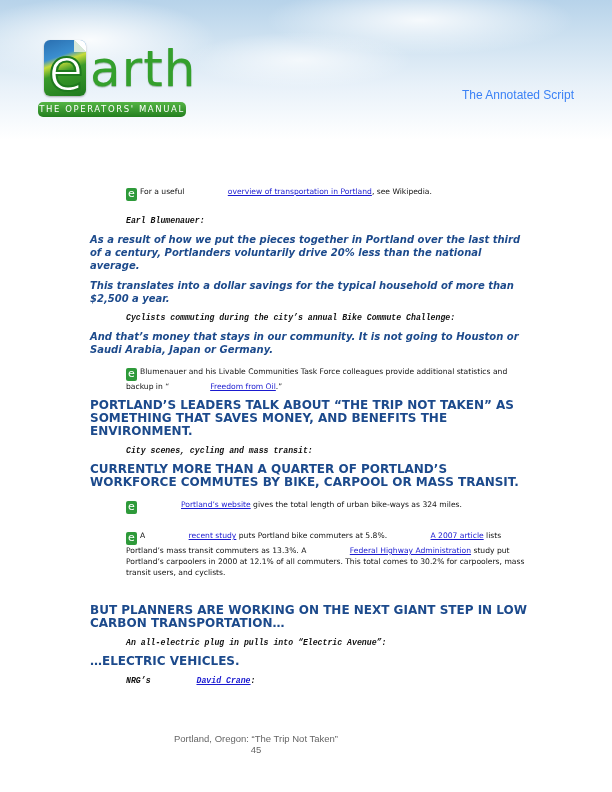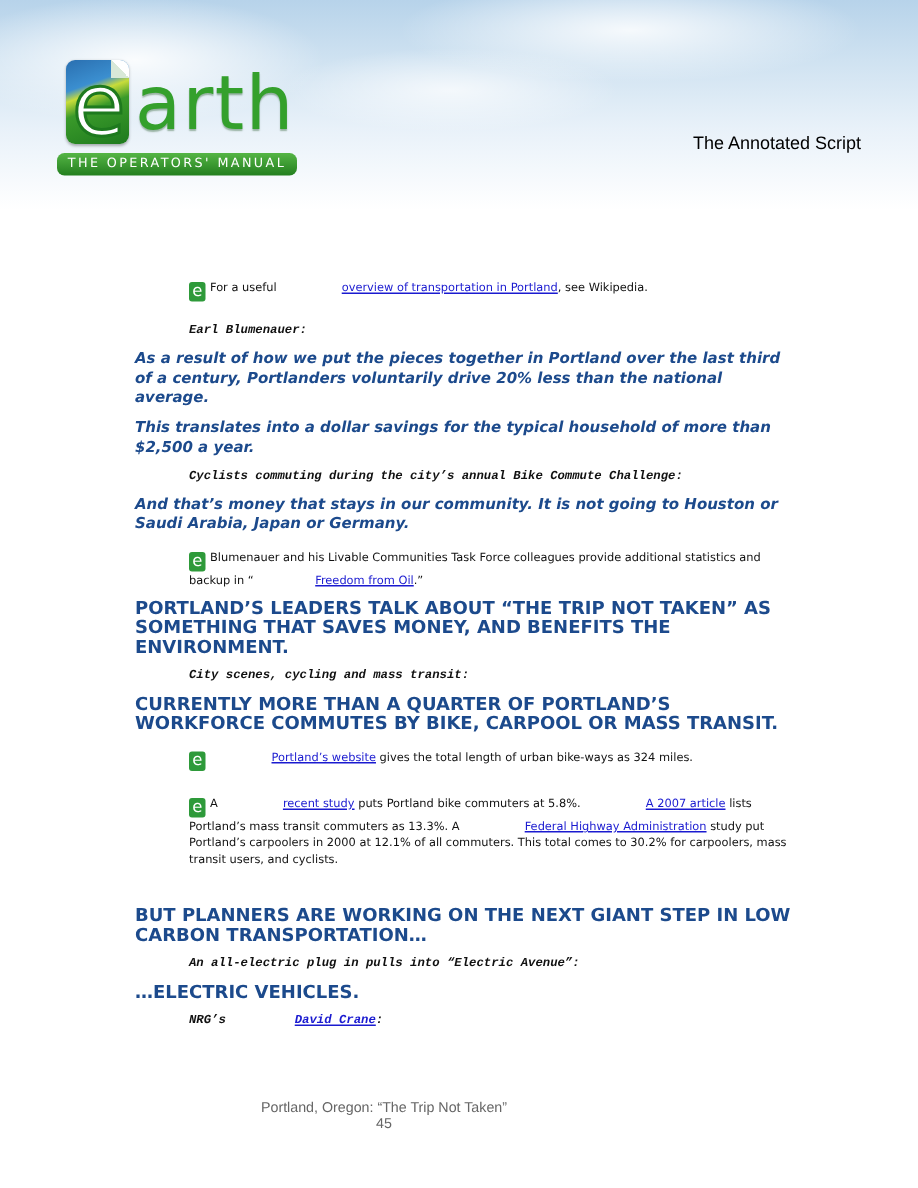--- a/index.html
+++ b/index.html
@@ -33,33 +33,33 @@
     position: absolute; left: 4px; top: 2px; font-size: 58px; line-height: 56px;
     color: #ffffff; font-family: "DejaVu Sans", sans-serif;
     -webkit-text-stroke: 2px #1e7a1e;
   }
   .logo-rest {
     position: absolute; left: 52px; top: 6px; font-size: 50px; line-height: 54px;
     color: #34a02c; font-family: "DejaVu Sans", sans-serif; letter-spacing: 1px;
     text-shadow: 0 1px 1px rgba(0,60,0,0.35);
   }
   .logo-banner {
-    position: absolute; left: 0px; top: 66px; width: 160px; height: 15px;
+    position: absolute; left: 0px; top: 66px; width: 148px; height: 15px;
     border-radius: 5px;
     background: linear-gradient(to bottom, #55b545, #237f1f);
     color: #ffffff; font-size: 8.5px; letter-spacing: 1.6px;
     text-align: center; line-height: 15px; font-family: "DejaVu Sans", sans-serif;
   }
   .title-block { position: absolute; right: 38px; top: 88px; text-align: right; }
   .title-main {
     font-family: "Liberation Sans", sans-serif; font-weight: bold;
     font-size: 17.5px; color: #1b3f7a; letter-spacing: 0.2px; line-height: 20px;
   }
   .title-sub {
-    font-family: "Liberation Sans", sans-serif; font-size: 12px; color: #000000;
+    font-family: "Liberation Sans", sans-serif; font-size: 12px; color: #3b82f6;
     line-height: 14px;
   }
   .content { position: absolute; left: 90px; top: 182px; width: 440px; }
   .note {
     margin-left: 36px; font-family: "DejaVu Sans", sans-serif; font-size: 7.6px;
     color: #111; line-height: 11px; position: relative;
   }
   .note-icon {
     display: inline-block; width: 11px; height: 13px; vertical-align: -3px;
     margin-right: 3px; background: #2e9a3a; border-radius: 2px; position: relative;

